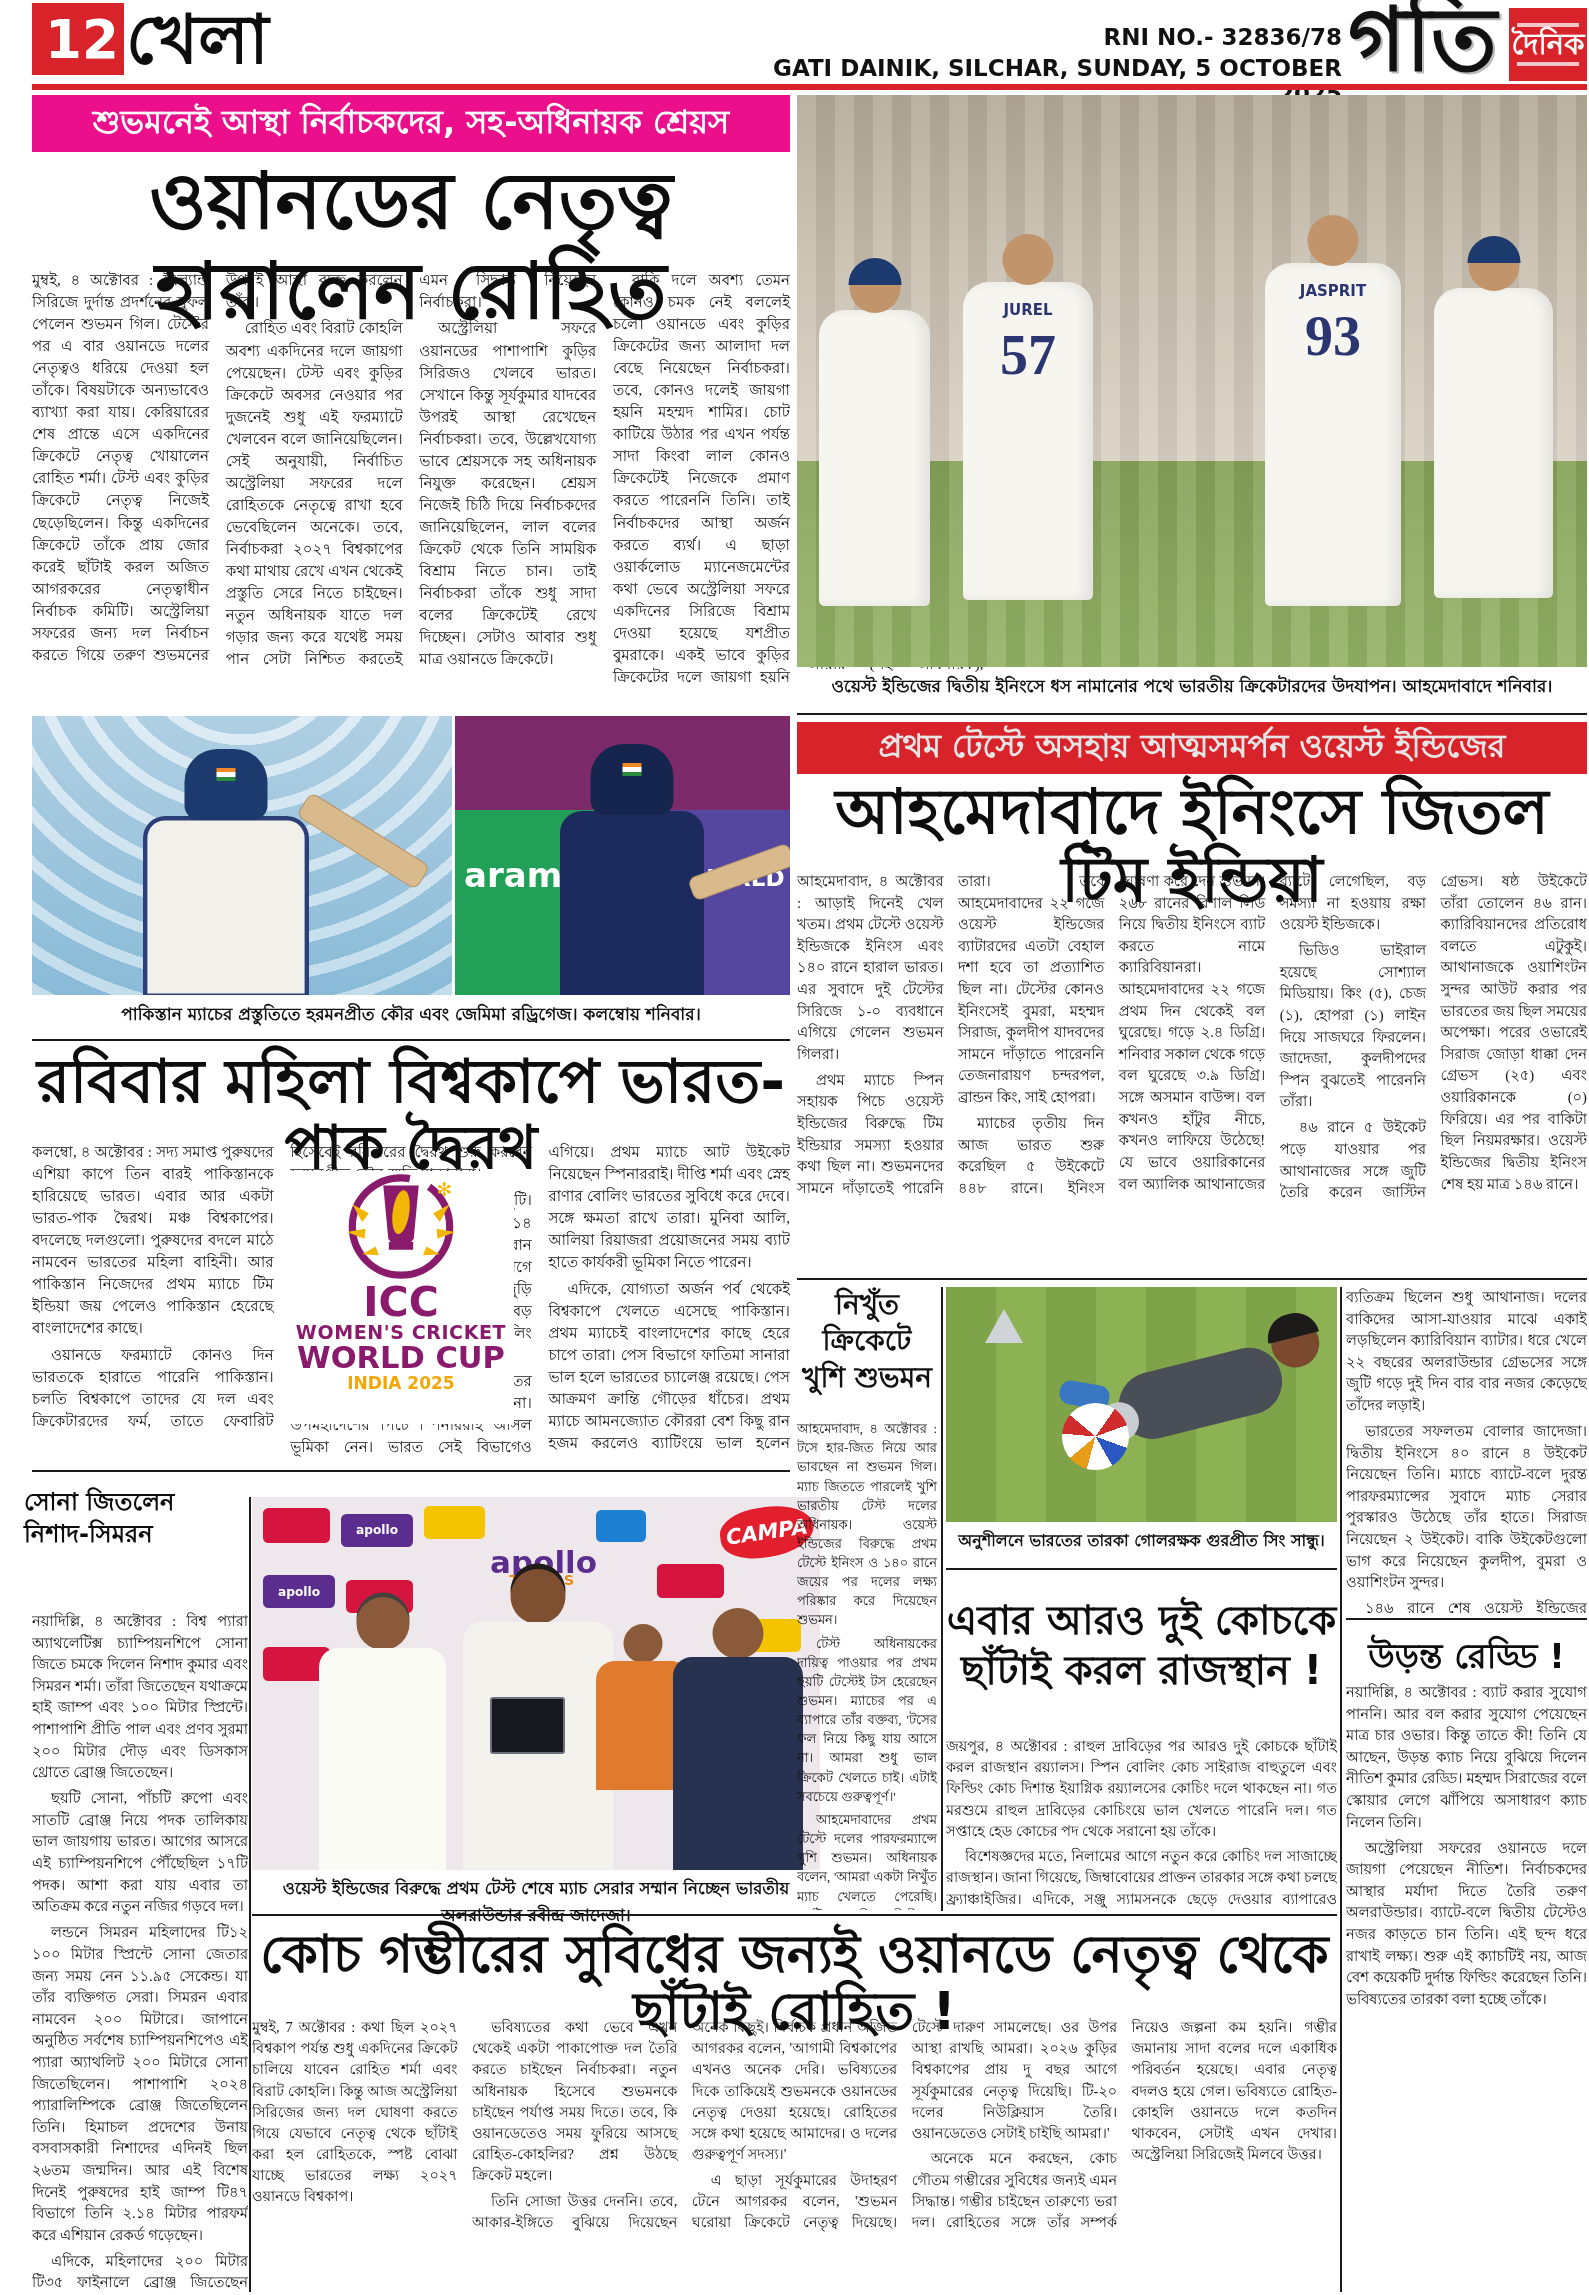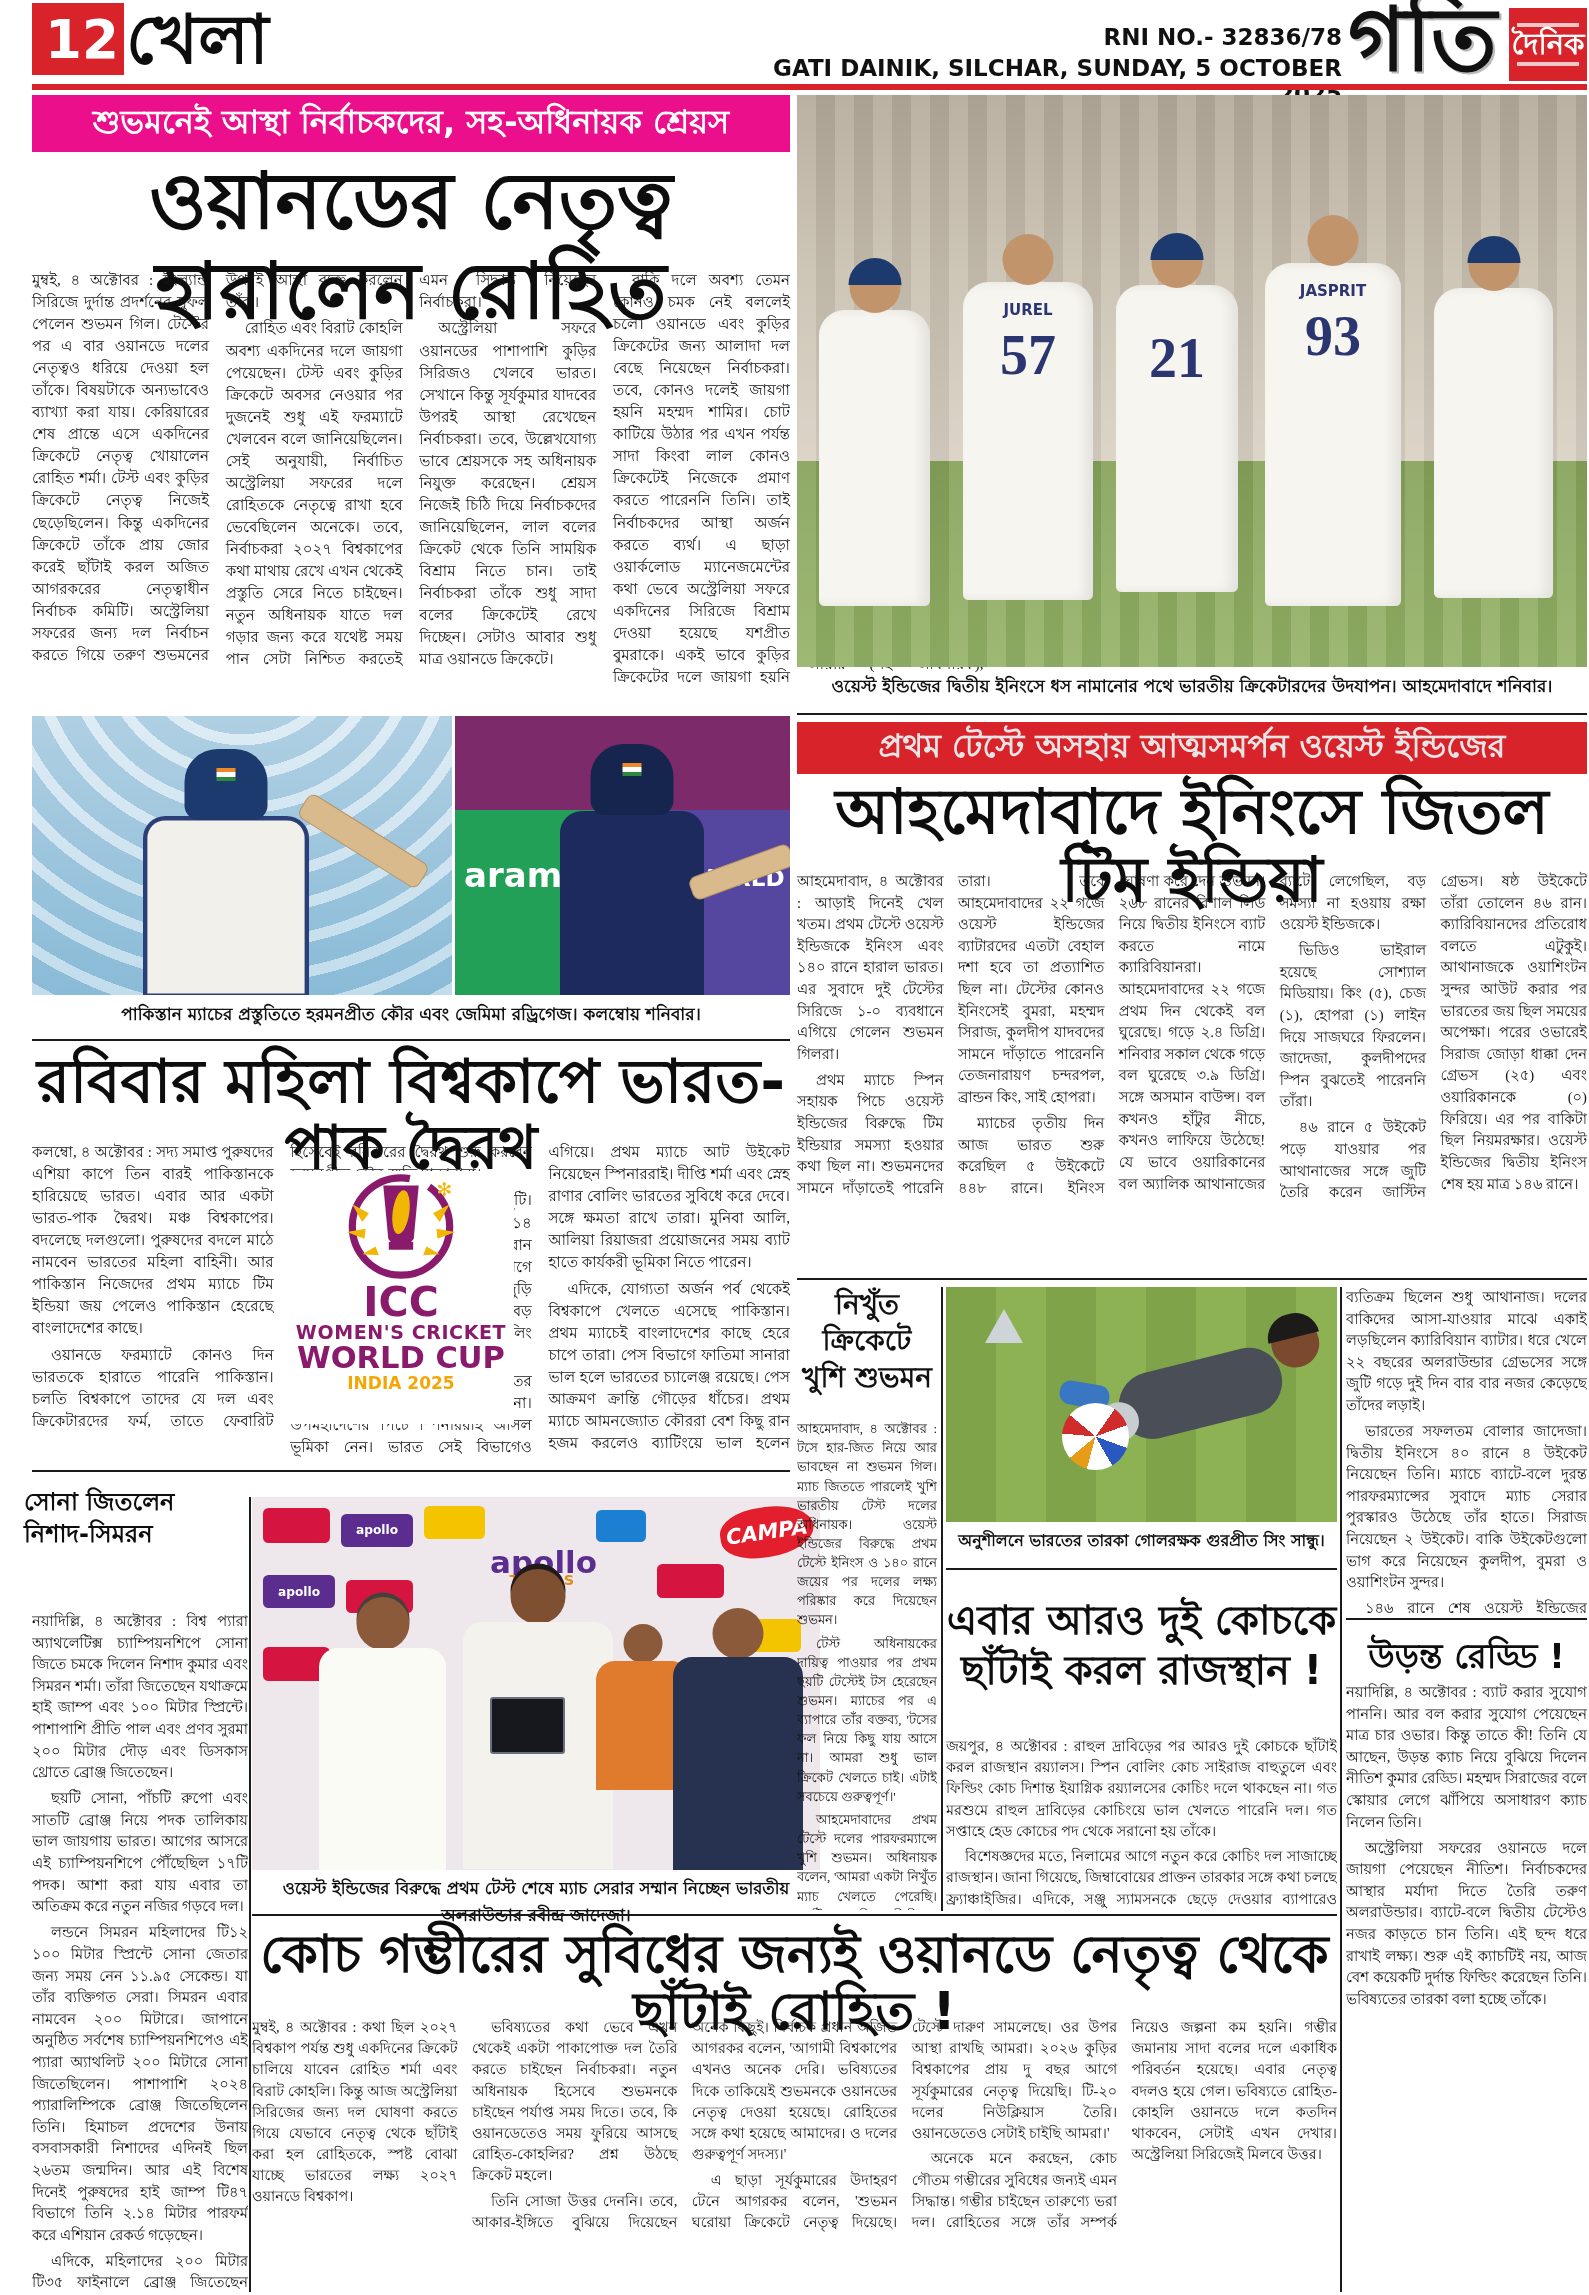--- a/index.html
+++ b/index.html
@@ -177,26 +177,20 @@
       <div class="torso"></div>
         <div class="head"></div>
         <div class="cap1"></div>
     </div>
     <div class="pl" style="left:166px;bottom:67px;width:130px;height:366px;">
       <div class="torso"></div>
         <div class="head"></div>
       <div class="nm">JUREL</div>
       <div class="num">57</div>
     </div>
-    <div class="pl" style="left:319px;bottom:75px;width:122px;height:355px;">
-      <div class="torso"></div>
-        <div class="head"></div>
-        <div class="cap1"></div>
-      <div class="num">21</div>
-    </div>
     <div class="pl" style="left:468px;bottom:61px;width:136px;height:391px;">
       <div class="torso"></div>
         <div class="head"></div>
       <div class="nm">JASPRIT</div>
       <div class="num">93</div>
     </div>
     <div class="pl" style="left:637px;bottom:69px;width:119px;height:358px;">
       <div class="torso"></div>
         <div class="head"></div>
         <div class="cap1"></div>
@@ -363,21 +357,21 @@
     </div>
   <div class="abs brule" id="rule-r3"></div>
   <div class="abs hd" id="reddy-h">উড়ন্ত রেড্ডি !</div>
   <div class="abs bodytxt" id="reddy-body">
       <p>নয়াদিল্লি, ৪ অক্টোবর : ব্যাট করার সুযোগ পাননি। আর বল করার সুযোগ পেয়েছেন মাত্র চার ওভার। কিন্তু তাতে কী! তিনি যে আছেন, উড়ন্ত ক্যাচ নিয়ে বুঝিয়ে দিলেন নীতিশ কুমার রেড্ডি। মহম্মদ সিরাজের বলে স্কোয়ার লেগে ঝাঁপিয়ে অসাধারণ ক্যাচ নিলেন তিনি।</p>
       <p>অস্ট্রেলিয়া সফরের ওয়ানডে দলে জায়গা পেয়েছেন নীতিশ। নির্বাচকদের আস্থার মর্যাদা দিতে তৈরি তরুণ অলরাউন্ডার। ব্যাটে-বলে দ্বিতীয় টেস্টেও নজর কাড়তে চান তিনি। এই ছন্দ ধরে রাখাই লক্ষ্য। শুরু এই ক্যাচটিই নয়, আজ বেশ কয়েকটি দুর্দান্ত ফিল্ডিং করেছেন তিনি। ভবিষ্যতের তারকা বলা হচ্ছে তাঁকে।</p>
     </div>
 
   <div class="abs hd" id="gambhir-h">কোচ গম্ভীরের সুবিধের জন্যই ওয়ানডে নেতৃত্ব থেকে ছাঁটাই রোহিত !</div>
   <div class="abs bodytxt" id="gambhir-body">
-      <p>মুম্বই, ৪ অক্টোবর : কথা ছিল ২০২৭ বিশ্বকাপ পর্যন্ত শুধু একদিনের ক্রিকেট চালিয়ে যাবেন রোহিত শর্মা এবং বিরাট কোহলি। কিন্তু আজ অস্ট্রেলিয়া সিরিজের জন্য দল ঘোষণা করতে গিয়ে যেভাবে নেতৃত্ব থেকে ছাঁটাই করা হল রোহিতকে, স্পষ্ট বোঝা যাচ্ছে ভারতের লক্ষ্য ২০২৭ ওয়ানডে বিশ্বকাপ।</p>
+      <p>মুম্বই, 7 অক্টোবর : কথা ছিল ২০২৭ বিশ্বকাপ পর্যন্ত শুধু একদিনের ক্রিকেট চালিয়ে যাবেন রোহিত শর্মা এবং বিরাট কোহলি। কিন্তু আজ অস্ট্রেলিয়া সিরিজের জন্য দল ঘোষণা করতে গিয়ে যেভাবে নেতৃত্ব থেকে ছাঁটাই করা হল রোহিতকে, স্পষ্ট বোঝা যাচ্ছে ভারতের লক্ষ্য ২০২৭ ওয়ানডে বিশ্বকাপ।</p>
       <p>ভবিষ্যতের কথা ভেবে এখন থেকেই একটা পাকাপোক্ত দল তৈরি করতে চাইছেন নির্বাচকরা। নতুন অধিনায়ক হিসেবে শুভমনকে চাইছেন পর্যাপ্ত সময় দিতে। তবে, কি ওয়ানডেতেও সময় ফুরিয়ে আসছে রোহিত-কোহলির? প্রশ্ন উঠছে ক্রিকেট মহলে।</p>
       <p>তিনি সোজা উত্তর দেননি। তবে, আকার-ইঙ্গিতে বুঝিয়ে দিয়েছেন অনেক কিছুই। নির্বাচক প্রধান অজিত আগরকর বলেন, 'আগামী বিশ্বকাপের এখনও অনেক দেরি। ভবিষ্যতের দিকে তাকিয়েই শুভমনকে ওয়ানডের নেতৃত্ব দেওয়া হয়েছে। রোহিতের সঙ্গে কথা হয়েছে আমাদের। ও দলের গুরুত্বপূর্ণ সদস্য।'</p>
       <p>এ ছাড়া সূর্যকুমারের উদাহরণ টেনে আগরকর বলেন, 'শুভমন ঘরোয়া ক্রিকেটে নেতৃত্ব দিয়েছে। টেস্টে দারুণ সামলেছে। ওর উপর আস্থা রাখছি আমরা। ২০২৬ কুড়ির বিশ্বকাপের প্রায় দু বছর আগে সূর্যকুমারের নেতৃত্ব দিয়েছি। টি-২০ দলের নিউক্লিয়াস তৈরি। ওয়ানডেতেও সেটাই চাইছি আমরা।'</p>
       <p>অনেকে মনে করছেন, কোচ গৌতম গম্ভীরের সুবিধের জন্যই এমন সিদ্ধান্ত। গম্ভীর চাইছেন তারুণ্যে ভরা দল। রোহিতের সঙ্গে তাঁর সম্পর্ক নিয়েও জল্পনা কম হয়নি। গম্ভীর জমানায় সাদা বলের দলে একাধিক পরিবর্তন হয়েছে। এবার নেতৃত্ব বদলও হয়ে গেল। ভবিষ্যতে রোহিত-কোহলি ওয়ানডে দলে কতদিন থাকবেন, সেটাই এখন দেখার। অস্ট্রেলিয়া সিরিজেই মিলবে উত্তর।</p>
     </div>
 
 </div>
 
 
 </body></html>

